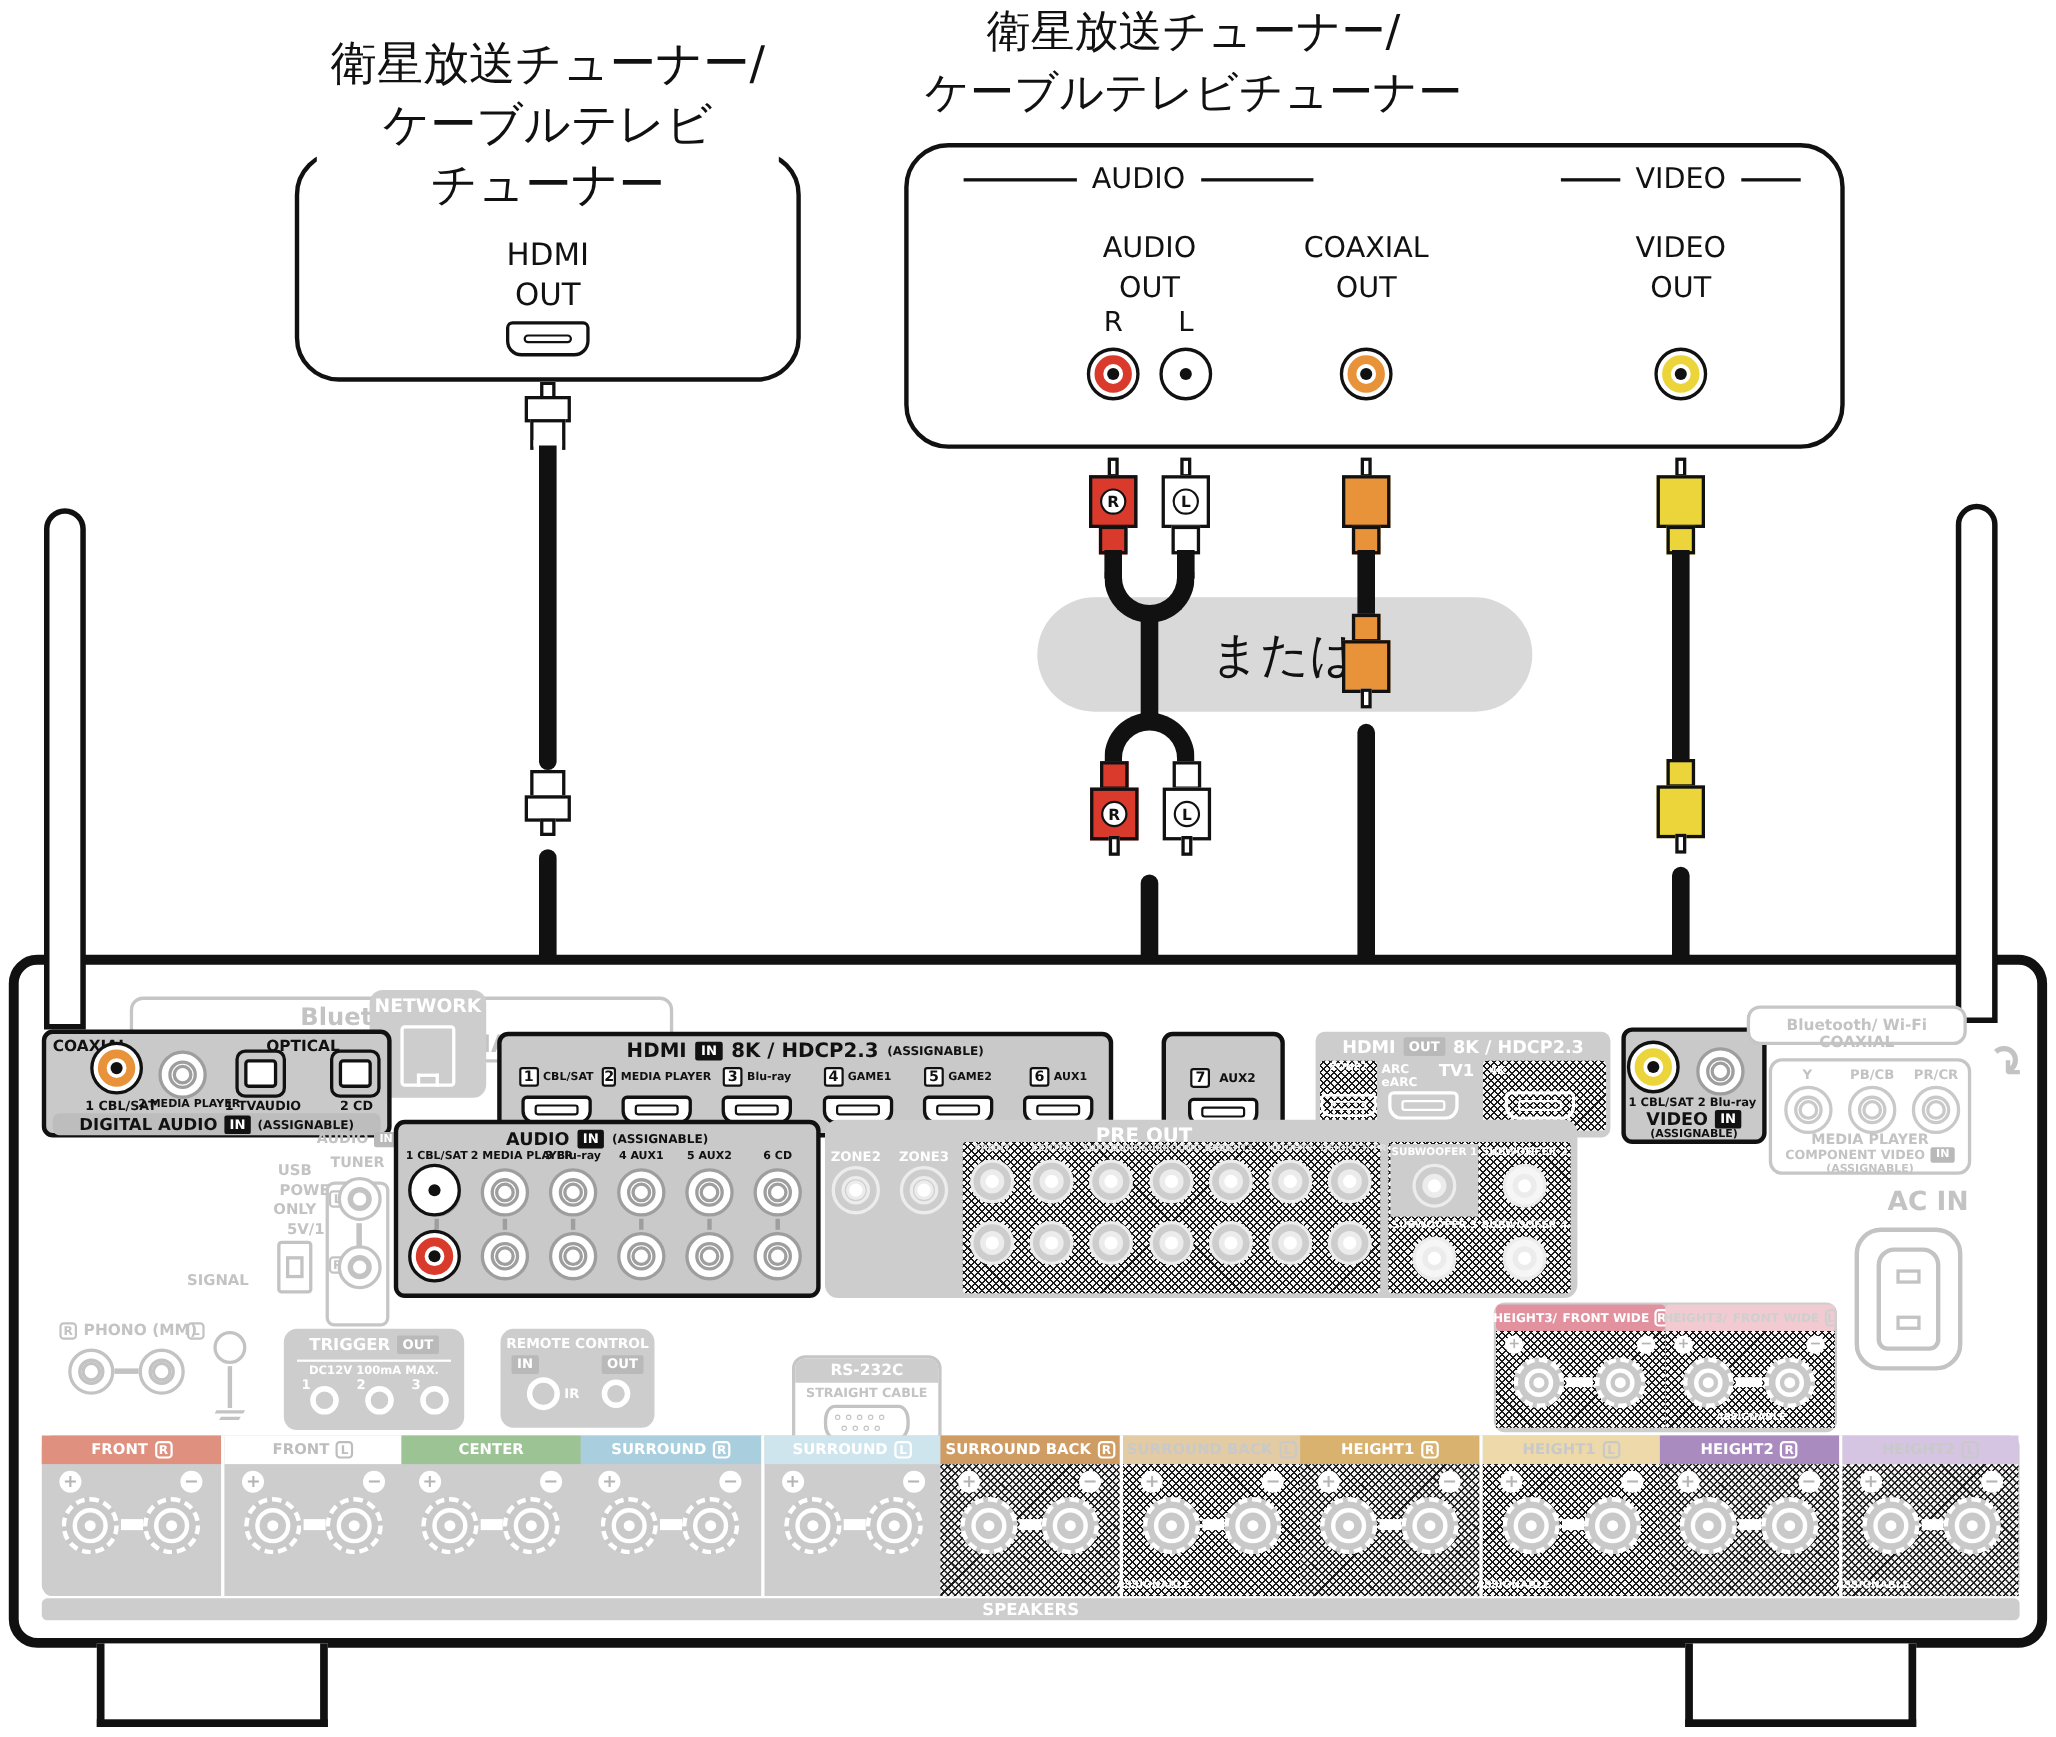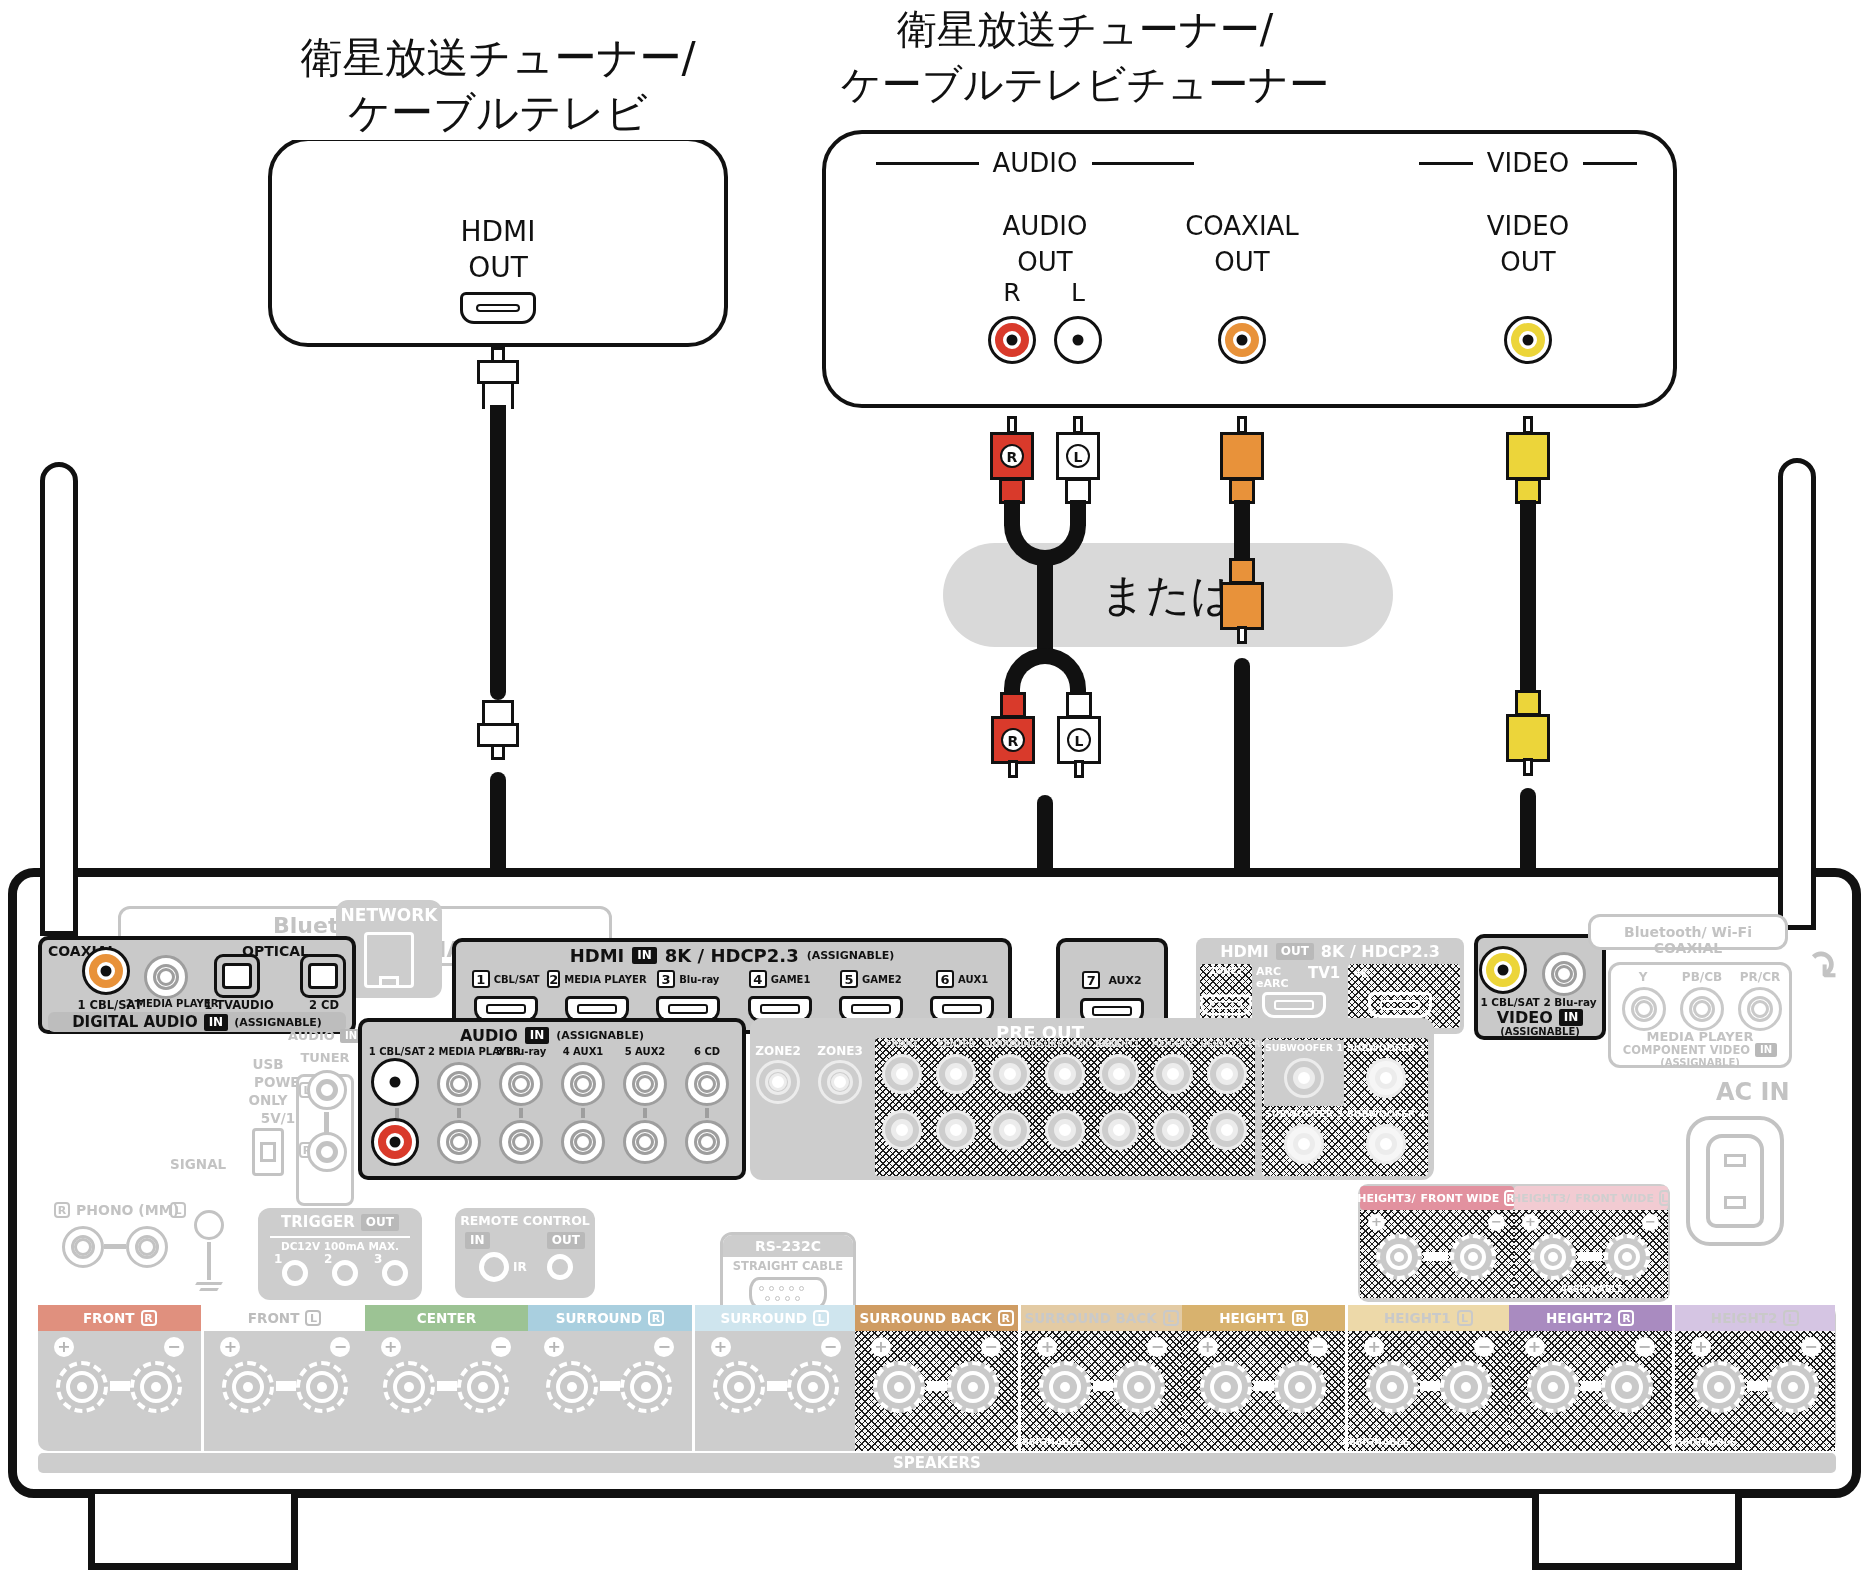--- a/index.html
+++ b/index.html
@@ -84,20 +84,21 @@
 </style>
 </head>
 <body>
 
 <div id="canvas">
 
   <div class="devbox" style="left:268px;top:137px;width:460px;height:210px;"></div>
   <div class="devtitle" style="left:288px;top:30px;width:420px;">
     <div>衛星放送チューナー/</div>
     <div>ケーブルテレビ</div>
+    <div>チューナー</div>
   </div>
   <div class="colhead" style="left:408px;top:214px;width:180px;font-size:28px;">
     <div>HDMI</div>
     <div>OUT</div>
   </div>
   <div class="abs" style="left:460px;top:292px;width:76px;height:32px;border:3px solid #111;border-radius:6px 6px 14px 14px;background:#fff;">
     <div class="abs" style="left:50%;top:50%;transform:translate(-50%,-50%);width:44px;height:8px;border:2.5px solid #111;border-radius:4px;"></div>
   </div>
 
   <div class="devbox" style="left:822px;top:130px;width:855px;height:278px;"></div>

